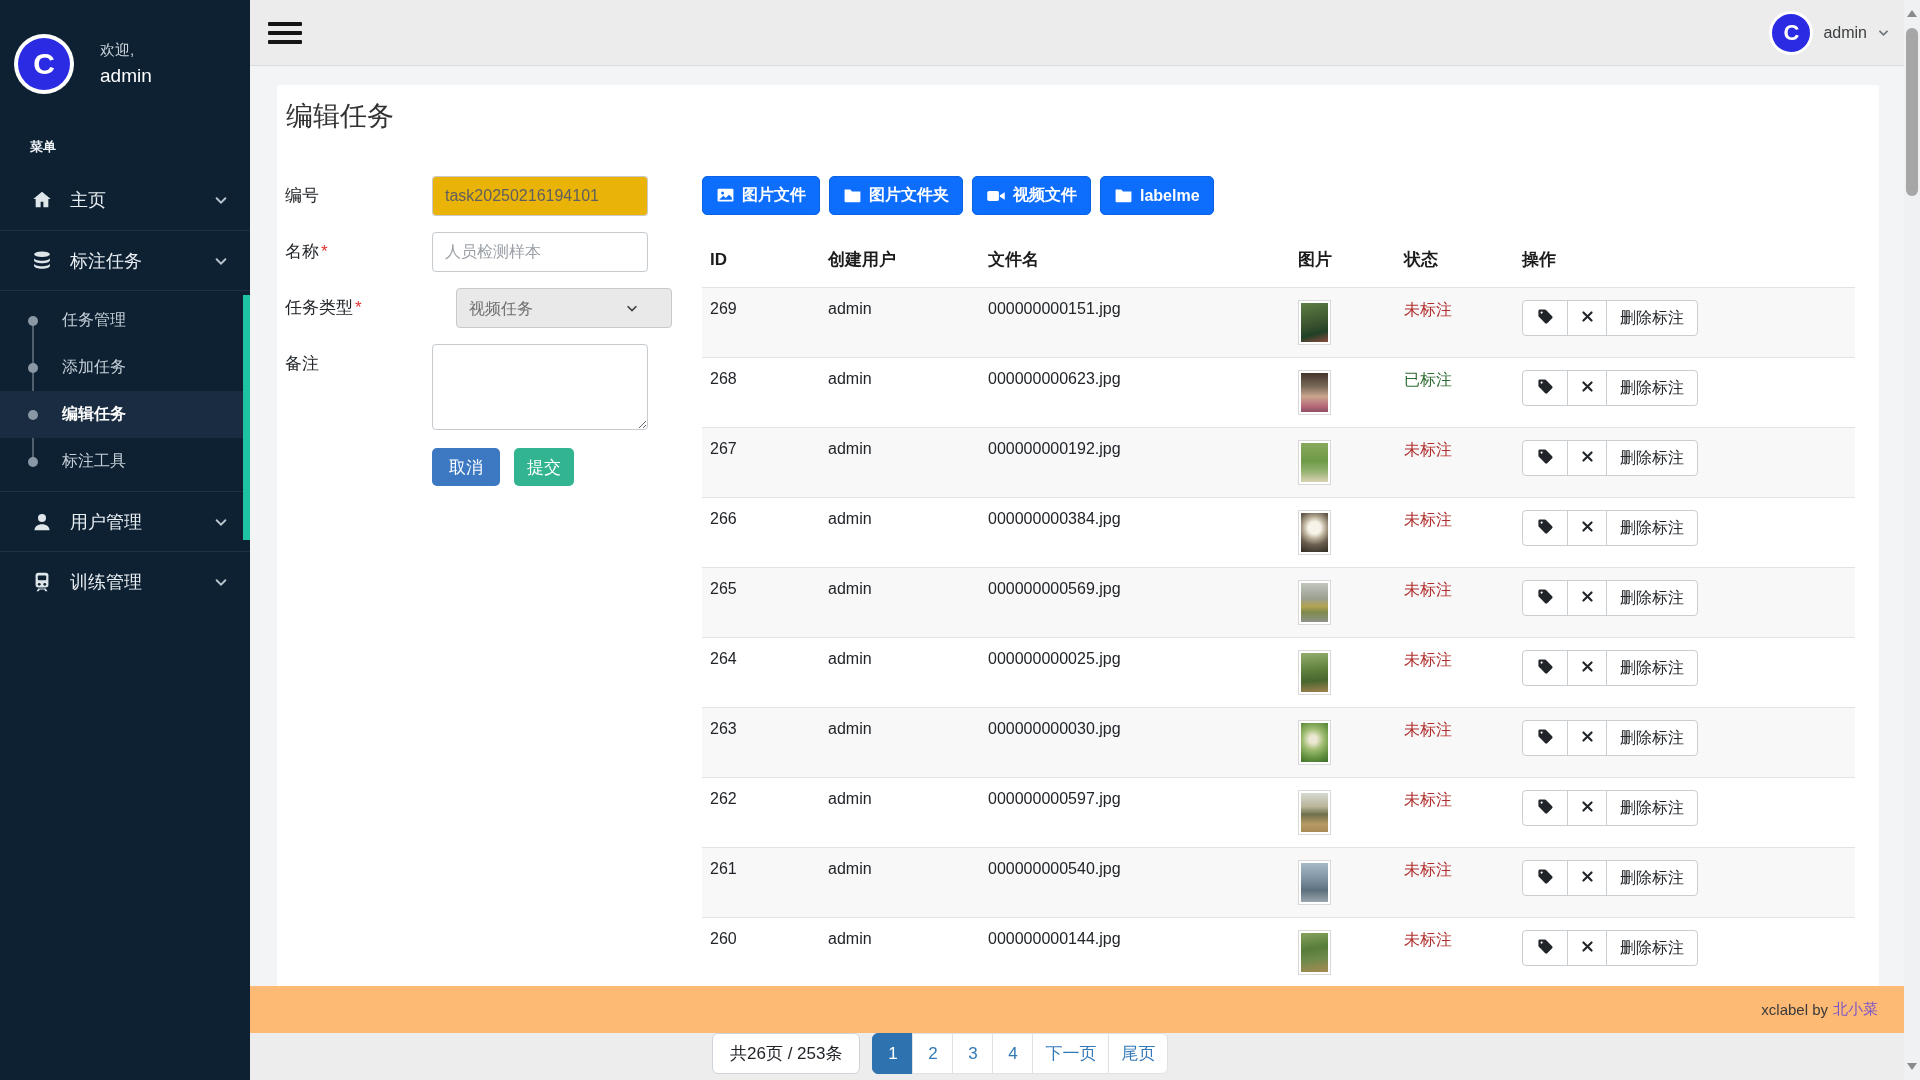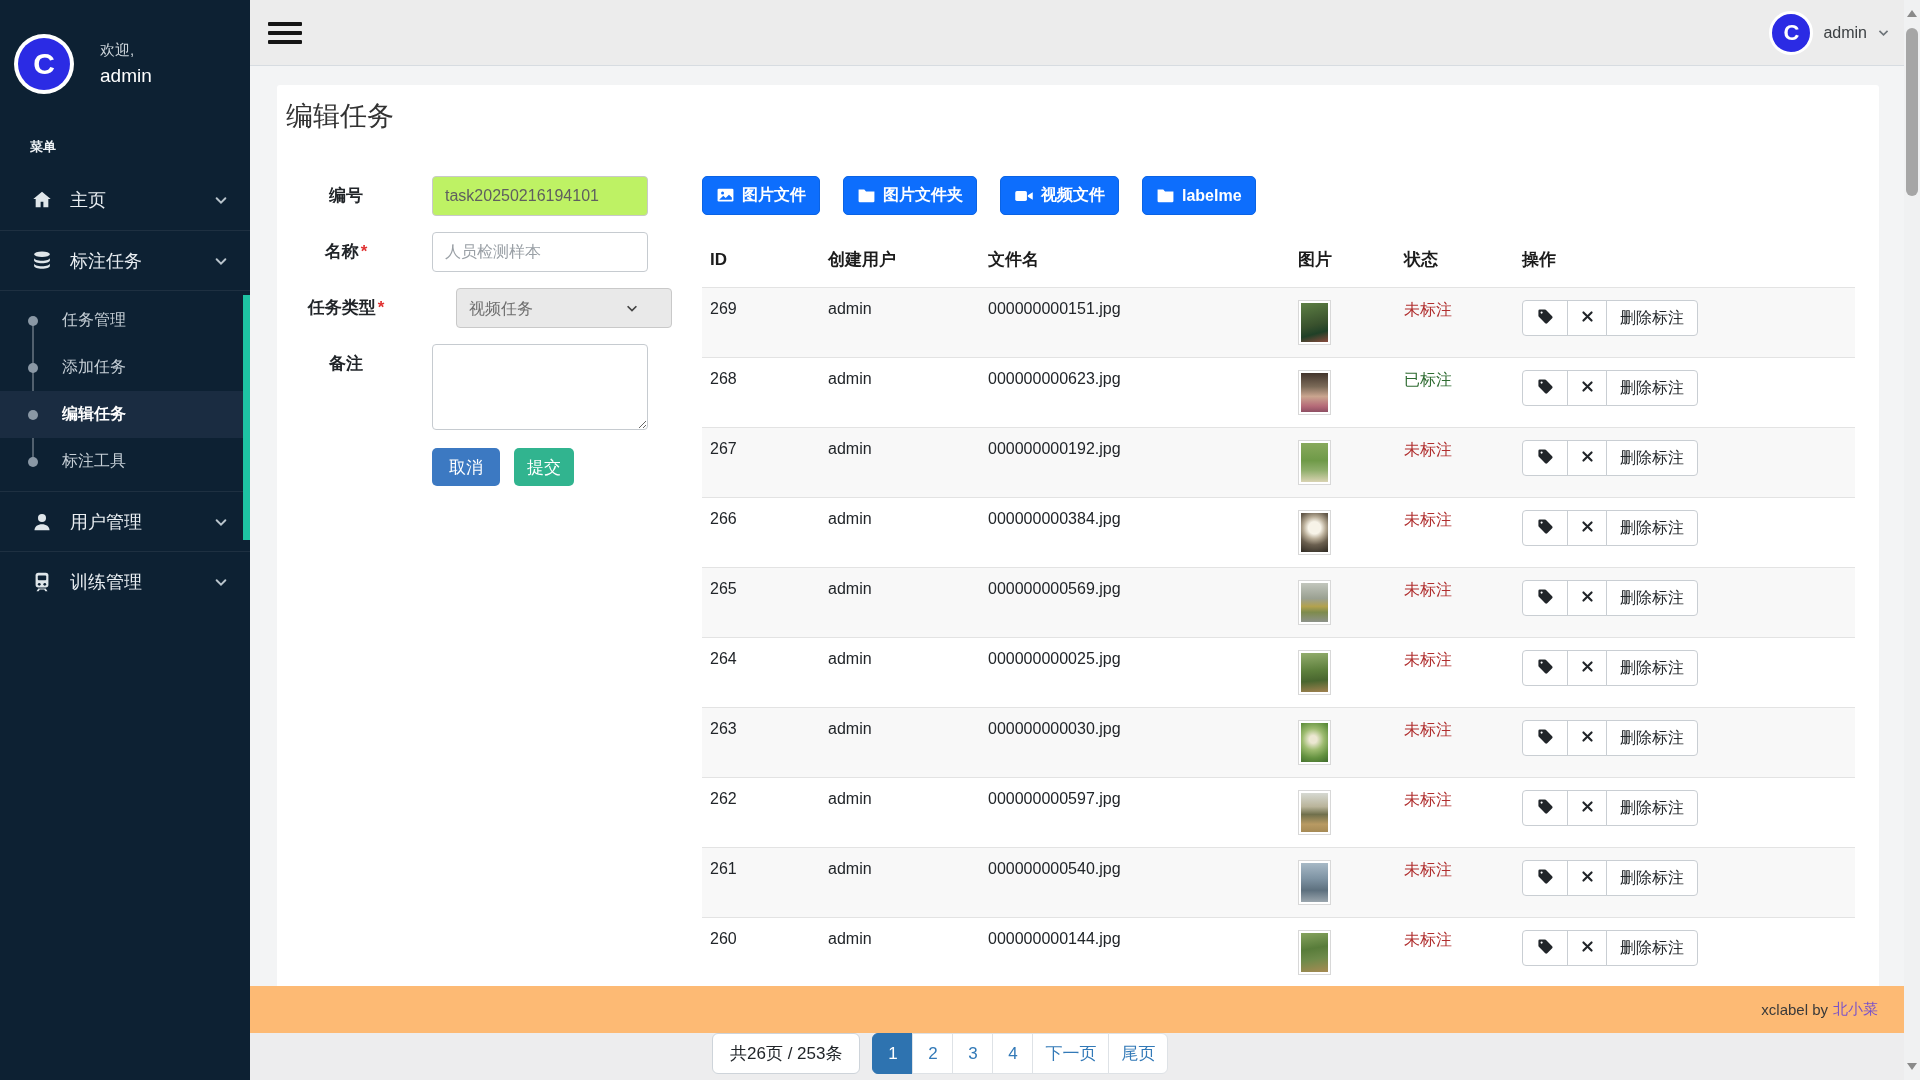--- a/index.html
+++ b/index.html
@@ -42,37 +42,37 @@
   .content-wrap { position:absolute; top:66px; left:0; right:0; bottom:47px; background:#f3f4f5; }
   .card { position:absolute; left:27px; right:25px; top:19px; bottom:0; background:#fff; border-radius:3px 3px 0 0; padding:14px 24px 0 8px; }
   .page-title { font-size:27px; font-weight:500; color:#323232; line-height:34px; margin-left:1px; }
   .body-row { display:flex; margin-top:43px; }
   .form-col { width:363px; flex:none; }
   .right-col { margin-left:54px; flex:1; min-width:0; }
 
   
   .form-row { display:flex; align-items:center; margin-bottom:16px; }
   .form-row.top { align-items:flex-start; }
-  .form-label { width:147px; flex:none; text-align:center; padding-right:25px; font-size:17px; font-weight:bold; color:#212529; line-height:40px; }
+  .form-label { width:147px; flex:none; text-align:left; padding-right:25px; font-size:17px; font-weight:normal; color:#212529; line-height:40px; }
   .req { color:#e03131; margin-left:2px; }
   .ctl { width:216px; flex:none;padding-left:24px; }
   .txt { width:216px; height:40px; border:1px solid #c6cbd0; border-radius:4px; padding:0 12px; font-size:16px; font-family:inherit; color:#444; background:#fff; }
-  .txt:disabled, .sel:disabled { background:#bef264; color:#5f5f5f; border-color:#c9c9c9; }
+  .txt:disabled, .sel:disabled { background:#eab308; color:#5f5f5f; border-color:#c9c9c9; }
   .txt::placeholder { color:#9aa0a6; }
   .sel-wrap { position:relative; width:216px; }
   .sel { width:216px; height:40px; border:1px solid #c9c9c9; border-radius:4px; padding:0 30px 0 12px; font-size:16px; font-family:inherit; color:#6e6e6e; background:#e9e9e9; appearance:none; -webkit-appearance:none; }
   .sel-chev { position:absolute; right:9px; top:13px; color:#444; pointer-events:none; display:flex; }
   .ta { width:216px; height:86px; border:1px solid #c6cbd0; border-radius:4px; padding:8px 12px; font-size:16px; font-family:inherit; resize:both; }
   .form-actions { margin-left:147px; margin-top:18px; display:flex; gap:14px; }
   .btn { border:none; border-radius:5px; font-size:17px; font-family:inherit; color:#fff; cursor:pointer; }
   .btn-cancel { background:#3c79c2; width:68px; height:38px; }
   .btn-submit { background:#31b48f; width:60px; height:38px; }
 
   
-  .toolbar { display:flex; gap:23px; }
+  .toolbar { display:flex; gap:9px; }
   .tb-btn { height:39px; background:#0d6efd; color:#fff; border:1px solid #0b63e4; border-radius:5px; display:flex; align-items:center; gap:7px; padding:0 13px; font-size:16px; font-weight:bold; font-family:inherit; cursor:pointer; }
   .tb-btn .ticon { display:flex; }
 
   
   table.files { border-collapse:collapse; table-layout:fixed; width:1153px; margin-top:29px; }
   table.files th { text-align:left; font-size:17px; font-weight:bold; padding:4px 8px 16px 8px; color:#1c1c1c; }
   table.files td { vertical-align:top; padding:12px 8px; font-size:16px; color:#212529; }
   table.files tbody tr { border-top:1px solid #e3e3e3; }
   table.files tbody tr:last-child { border-bottom:1px solid #e3e3e3; }
   table.files tbody tr:nth-child(odd) { background:#f8f8f8; }

